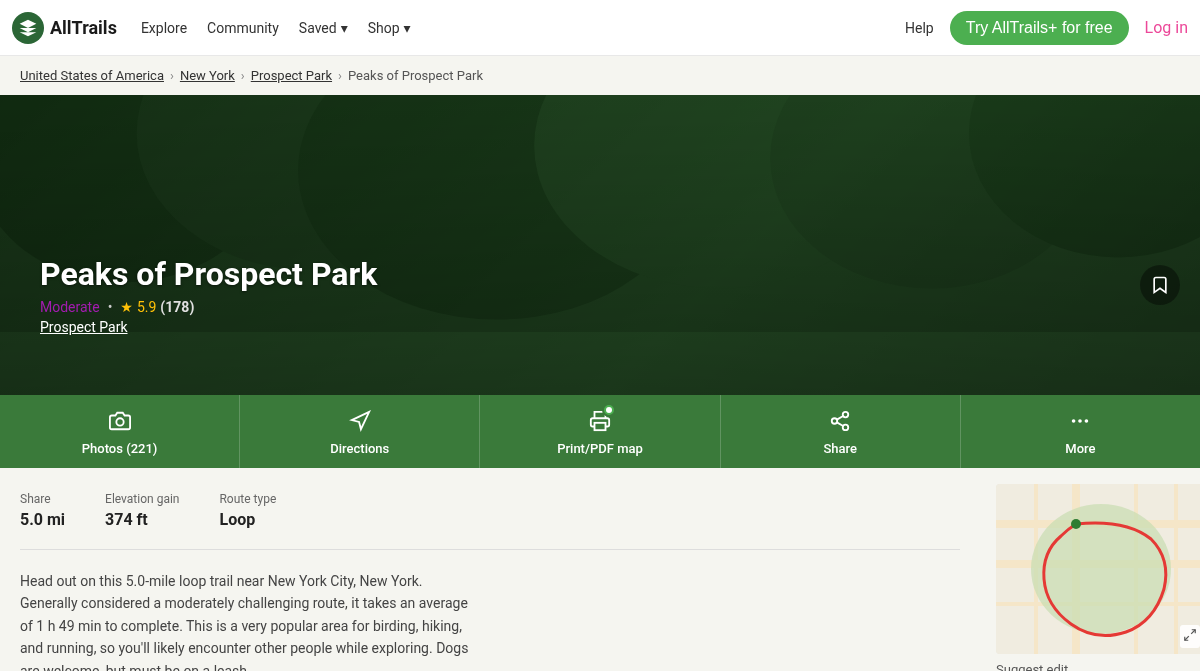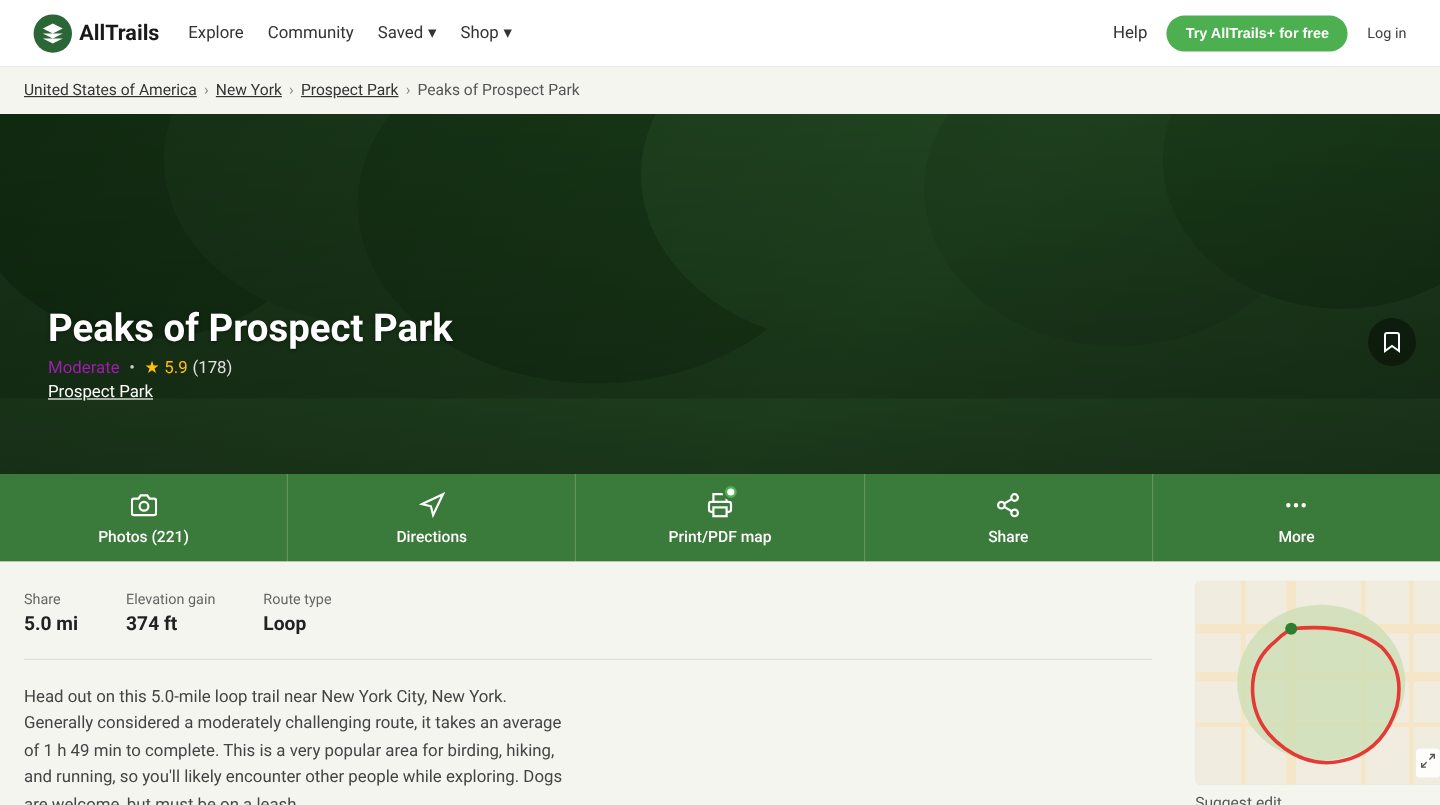--- a/index.html
+++ b/index.html
@@ -1,28 +1,28 @@
 <!DOCTYPE html>
 <html><head>
   <meta charset="utf-8">
   <style>
     * { margin: 0; padding: 0; box-sizing: border-box; }
     body { font-family: -apple-system, BlinkMacSystemFont, 'Segoe UI', Roboto, sans-serif; background: #f5f5f0; color: #333; font-size: 14px; }
 
     
-    .nav { display: flex; align-items: center; background: #fff; height: 56px; padding: 0 28px; gap: 24px; border-bottom: 1px solid #e8e8e8; position: relative; z-index: 10; }
+    .nav { display: flex; align-items: center; background: #fff; height: 56px; padding: 0 12px; gap: 24px; border-bottom: 1px solid #e8e8e8; position: relative; z-index: 10; }
     .nav-logo { display: flex; align-items: center; gap: 6px; font-size: 18px; font-weight: 700; color: #1a1a1a; }
     .nav-logo-icon { width: 32px; height: 32px; background: #2b6636; border-radius: 50%; display: flex; align-items: center; justify-content: center; }
     .nav-logo-icon svg { width: 20px; height: 20px; fill: #fff; }
     .nav-links { display: flex; align-items: center; gap: 20px; }
     .nav-link { font-size: 14px; color: #333; text-decoration: none; cursor: pointer; display: flex; align-items: center; gap: 4px; }
     .nav-right { margin-left: auto; display: flex; align-items: center; gap: 16px; }
     .nav-help { font-size: 14px; color: #333; cursor: pointer; }
-    .btn-try { background: #4caf50; color: #fff; border: none; border-radius: 20px; padding: 8px 16px; font-size: 12px; font-weight: 700; cursor: pointer; }
-    .btn-login { font-size: 12px; color: #404040; cursor: pointer; text-decoration: none; }
+    .btn-try { background: #4caf50; color: #fff; border: none; border-radius: 20px; padding: 8px 16px; font-size: 16px; font-weight: 400; cursor: pointer; }
+    .btn-login { font-size: 16px; color: #ec4899; cursor: pointer; text-decoration: none; }
 
     
     .breadcrumb { display: flex; align-items: center; gap: 6px; padding: 12px 20px; background: #f5f5f0; font-size: 13px; color: #555; }
     .breadcrumb a { color: #333; text-decoration: underline; cursor: pointer; }
     .breadcrumb-sep { color: #888; }
 
     
     .search-container { position: absolute; right: 20px; top: 62px; }
     .search-bar { display: flex; align-items: center; border: 1px solid #ccc; border-radius: 4px; overflow: hidden; background: #fff; }
     .search-input { border: none; outline: none; padding: 8px 12px; font-size: 14px; width: 220px; color: #555; }
@@ -32,21 +32,21 @@
     
     .hero { position: relative; width: 100%; height: 300px; overflow: hidden; }
     .hero-bg { width: 100%; height: 100%; background: linear-gradient(135deg, #1a3a1a 0%, #2d5a2d 30%, #3d7a3d 60%, #2a4a2a 100%); position: relative; }
     .hero-overlay { position: absolute; inset: 0; background: linear-gradient(to bottom, rgba(0,0,0,0.1) 0%, rgba(0,0,0,0.4) 100%); }
     .hero-content { position: absolute; bottom: 60px; left: 40px; color: #fff; }
     .hero-title { font-size: 32px; font-weight: 700; text-shadow: 0 1px 3px rgba(0,0,0,0.5); }
     .hero-meta { display: flex; align-items: center; gap: 8px; margin-top: 6px; font-size: 14px; }
     .hero-difficulty { color: #a21caf; }
     .hero-dot { color: #ccc; }
     .hero-stars { color: #ffc107; display: flex; align-items: center; gap: 4px; }
-    .hero-rating { color: #e0e0e0; }
+    .hero-rating { color: #e0e0e0; font-weight: bold; }
     .hero-link { color: #fff; text-decoration: underline; cursor: pointer; margin-top: 4px; display: block; font-size: 14px; }
     .hero-save { position: absolute; bottom: 90px; right: 20px; background: rgba(0,0,0,0.4); border: none; border-radius: 50%; width: 40px; height: 40px; display: flex; align-items: center; justify-content: center; cursor: pointer; }
     .hero-save svg { width: 20px; height: 20px; fill: none; stroke: #fff; stroke-width: 2; }
 
     
     .trail-actions { display: flex; background: #3a7a3a; }
     .trail-action { flex: 1; display: flex; flex-direction: column; align-items: center; justify-content: flex-start; padding: 12px 8px; gap: 6px; cursor: pointer; border-right: 1px solid rgba(255,255,255,0.2); position: relative; }
     .trail-action:last-child { border-right: none; }
     .trail-action-icon { width: 28px; height: 28px; display: flex; align-items: center; justify-content: center; }
     .trail-action-icon svg { width: 22px; height: 22px; fill: none; stroke: #fff; stroke-width: 2; }

